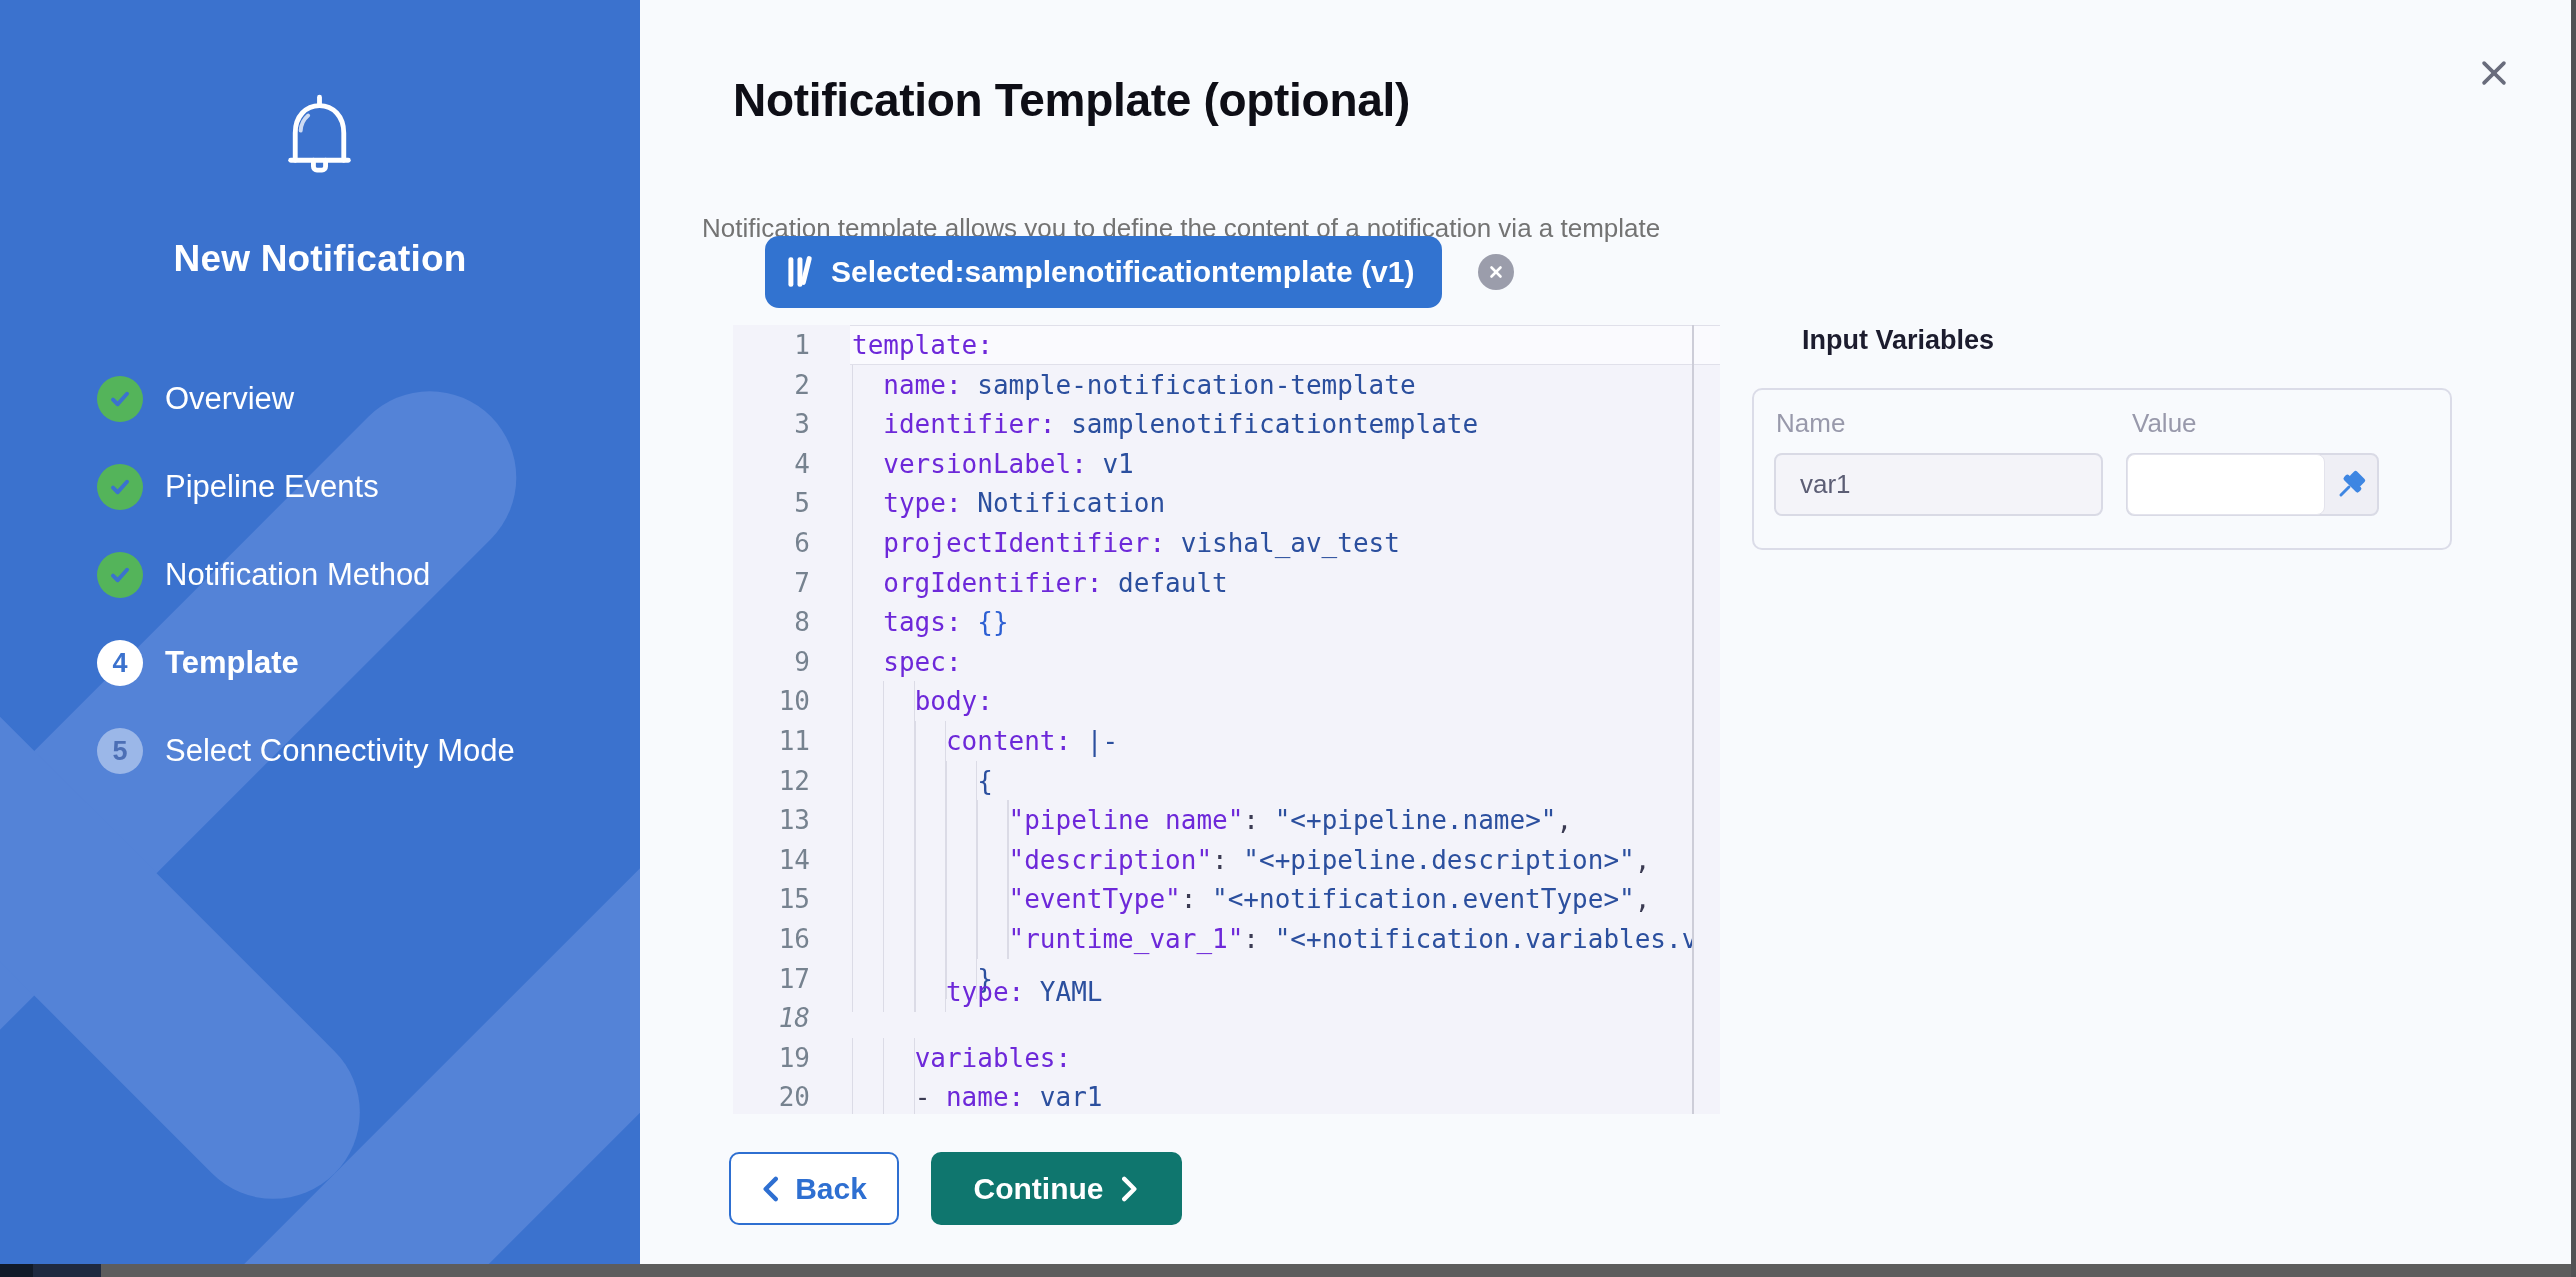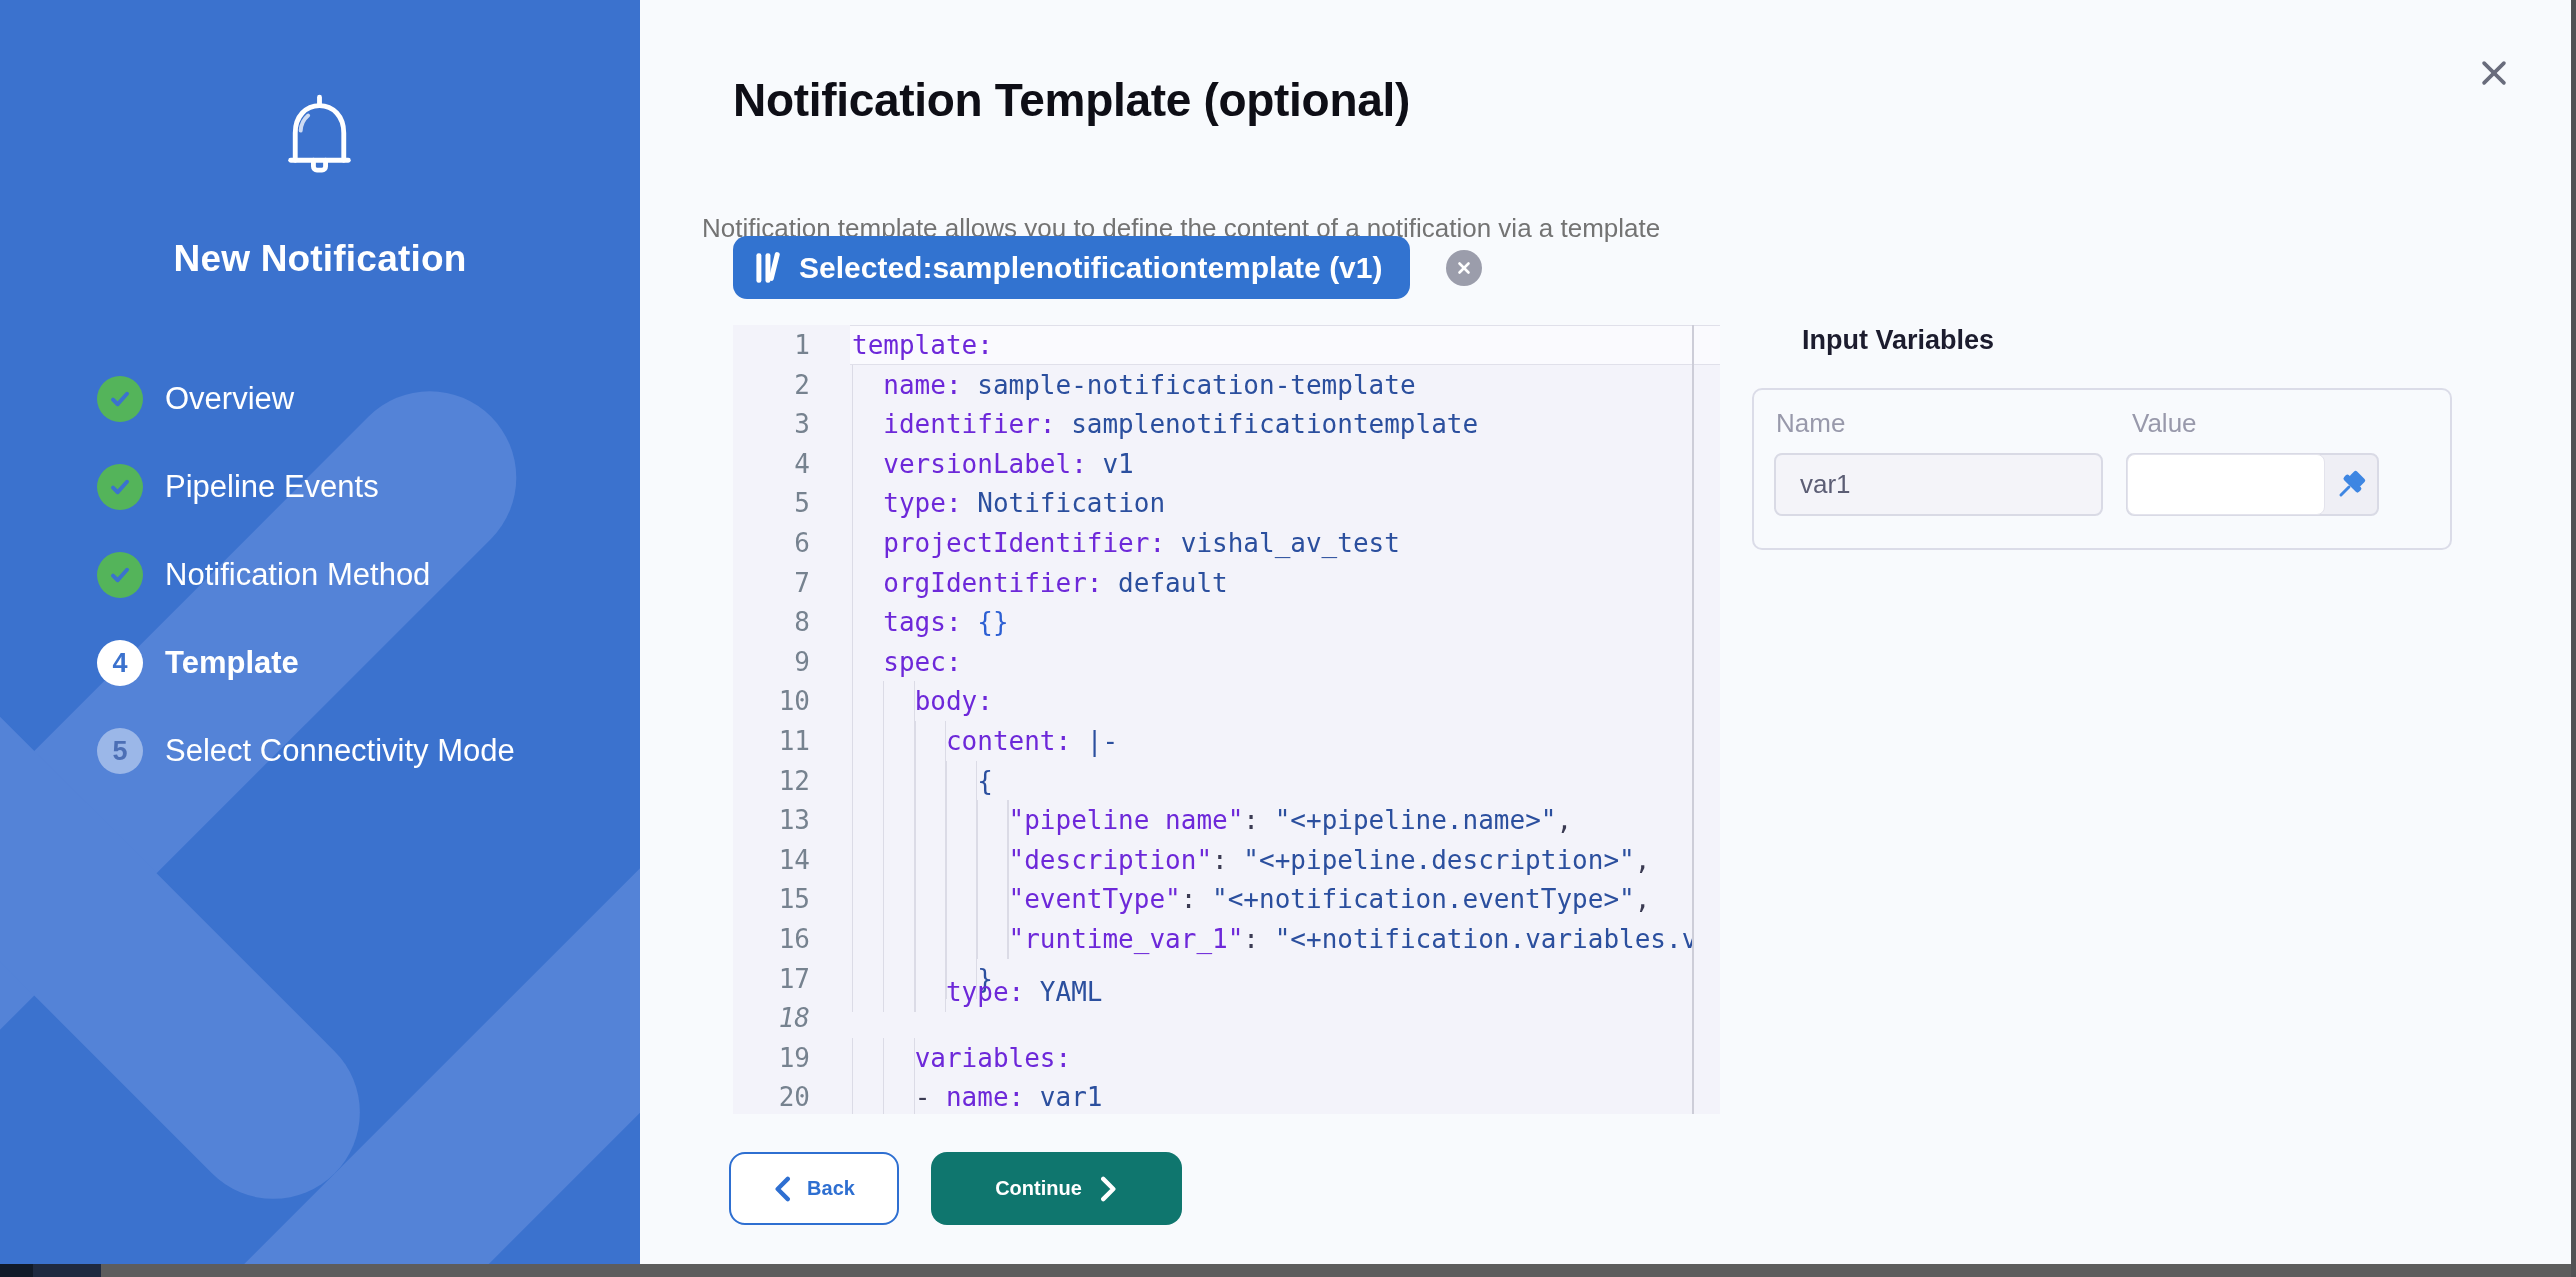--- a/index.html
+++ b/index.html
@@ -24,22 +24,22 @@
   .step.active .step-label { font-weight:bold; }
 
   
   #close-btn { position:absolute; left:2469px; top:48px; width:50px; height:50px; display:flex;
                align-items:center; justify-content:center; cursor:pointer; }
   #page-title { position:absolute; left:733px; top:73px; font-size:46px; font-weight:bold;
                 color:#0E0E16; letter-spacing:-0.3px; }
   #page-desc { position:absolute; left:702px; top:194px; font-size:26px; color:#737373;margin-top:19px; }
 
   #chip-row { position:absolute; left:733px; top:236px; display:flex; align-items:center; }
-  #template-chip { height:63px; background:#3273D0; border-radius:14px; display:inline-flex;
-                   align-items:center; padding:0 28px 0 22px; cursor:pointer; }
+  #template-chip { height:72px; background:#3273D0; border-radius:14px; display:inline-flex;
+                   align-items:center; padding:0 28px 0 22px; cursor:pointer;margin-left:32px; }
   #template-chip .chip-label { color:#FFFFFF; font-size:30px; font-weight:bold; margin-left:14px; }
   #chip-dismiss { width:36px; height:36px; border-radius:50%; background:#9B9DAB; margin-left:36px;
                   display:flex; align-items:center; justify-content:center; cursor:pointer; }
 
   
   #editor { position:absolute; left:733px; top:325px; width:987px; height:789px; background:#F3F3FA; }
   #cur-line { position:absolute; left:117px; right:0; top:0; height:40px; background:#FAFAFE;
               border-top:1px solid #E0E0EA; border-bottom:1px solid #E0E0EA; }
   #editor-divider { position:absolute; left:959px; top:0; bottom:0; width:2px; background:#CDCDD8; }
   #gutter { position:absolute; left:0; top:0; width:77px; }
@@ -67,22 +67,22 @@
                    font-size:26px; color:#5C5E75; padding:0 24px; font-family:"Liberation Sans",sans-serif; }
   #iv-value-wrap { position:absolute; left:372px; top:63px; width:253px; height:63px;
                    background:#EFEFF5; border:2px solid #D9DAE5; border-radius:8px; }
   #iv-value-input { position:absolute; left:-1px; top:-1px; width:198px; height:61px; background:#FFFFFF;
                     border:1px solid #E3E3EC; border-radius:8px; font-size:26px; padding:0 20px;
                     font-family:"Liberation Sans",sans-serif; }
   #iv-pin { position:absolute; right:6px; top:10px; width:42px; height:42px; display:flex;
             align-items:center; justify-content:center; cursor:pointer; }
 
   
-  .btn { position:absolute; top:1152px; height:73px; border-radius:16px; display:flex;
-         align-items:center; justify-content:center; font-size:20px; font-weight:bold; cursor:pointer; }
+  .btn { position:absolute; top:1152px; height:73px; border-radius:10px; display:flex;
+         align-items:center; justify-content:center; font-size:30px; font-weight:bold; cursor:pointer; }
   #back-btn { left:729px; width:170px; background:#FFFFFF; border:2px solid #2E6FD1; color:#2E6FD1; }
   #continue-btn { left:931px; width:251px; background:#0f766e; color:#FFFFFF; }
   .btn .chev { display:flex; align-items:center; }
   #back-btn .chev { margin-right:16px; }
   #continue-btn .chev { margin-left:18px; }
 
   
   #bottom-bar { position:absolute; left:0; top:1264px; width:2576px; height:13px; background:#5D5D5D; }
   #bottom-seg1 { position:absolute; left:0; top:0; width:33px; height:13px; background:#111A28; }
   #bottom-seg2 { position:absolute; left:33px; top:0; width:68px; height:13px; background:#1F2A40; }

